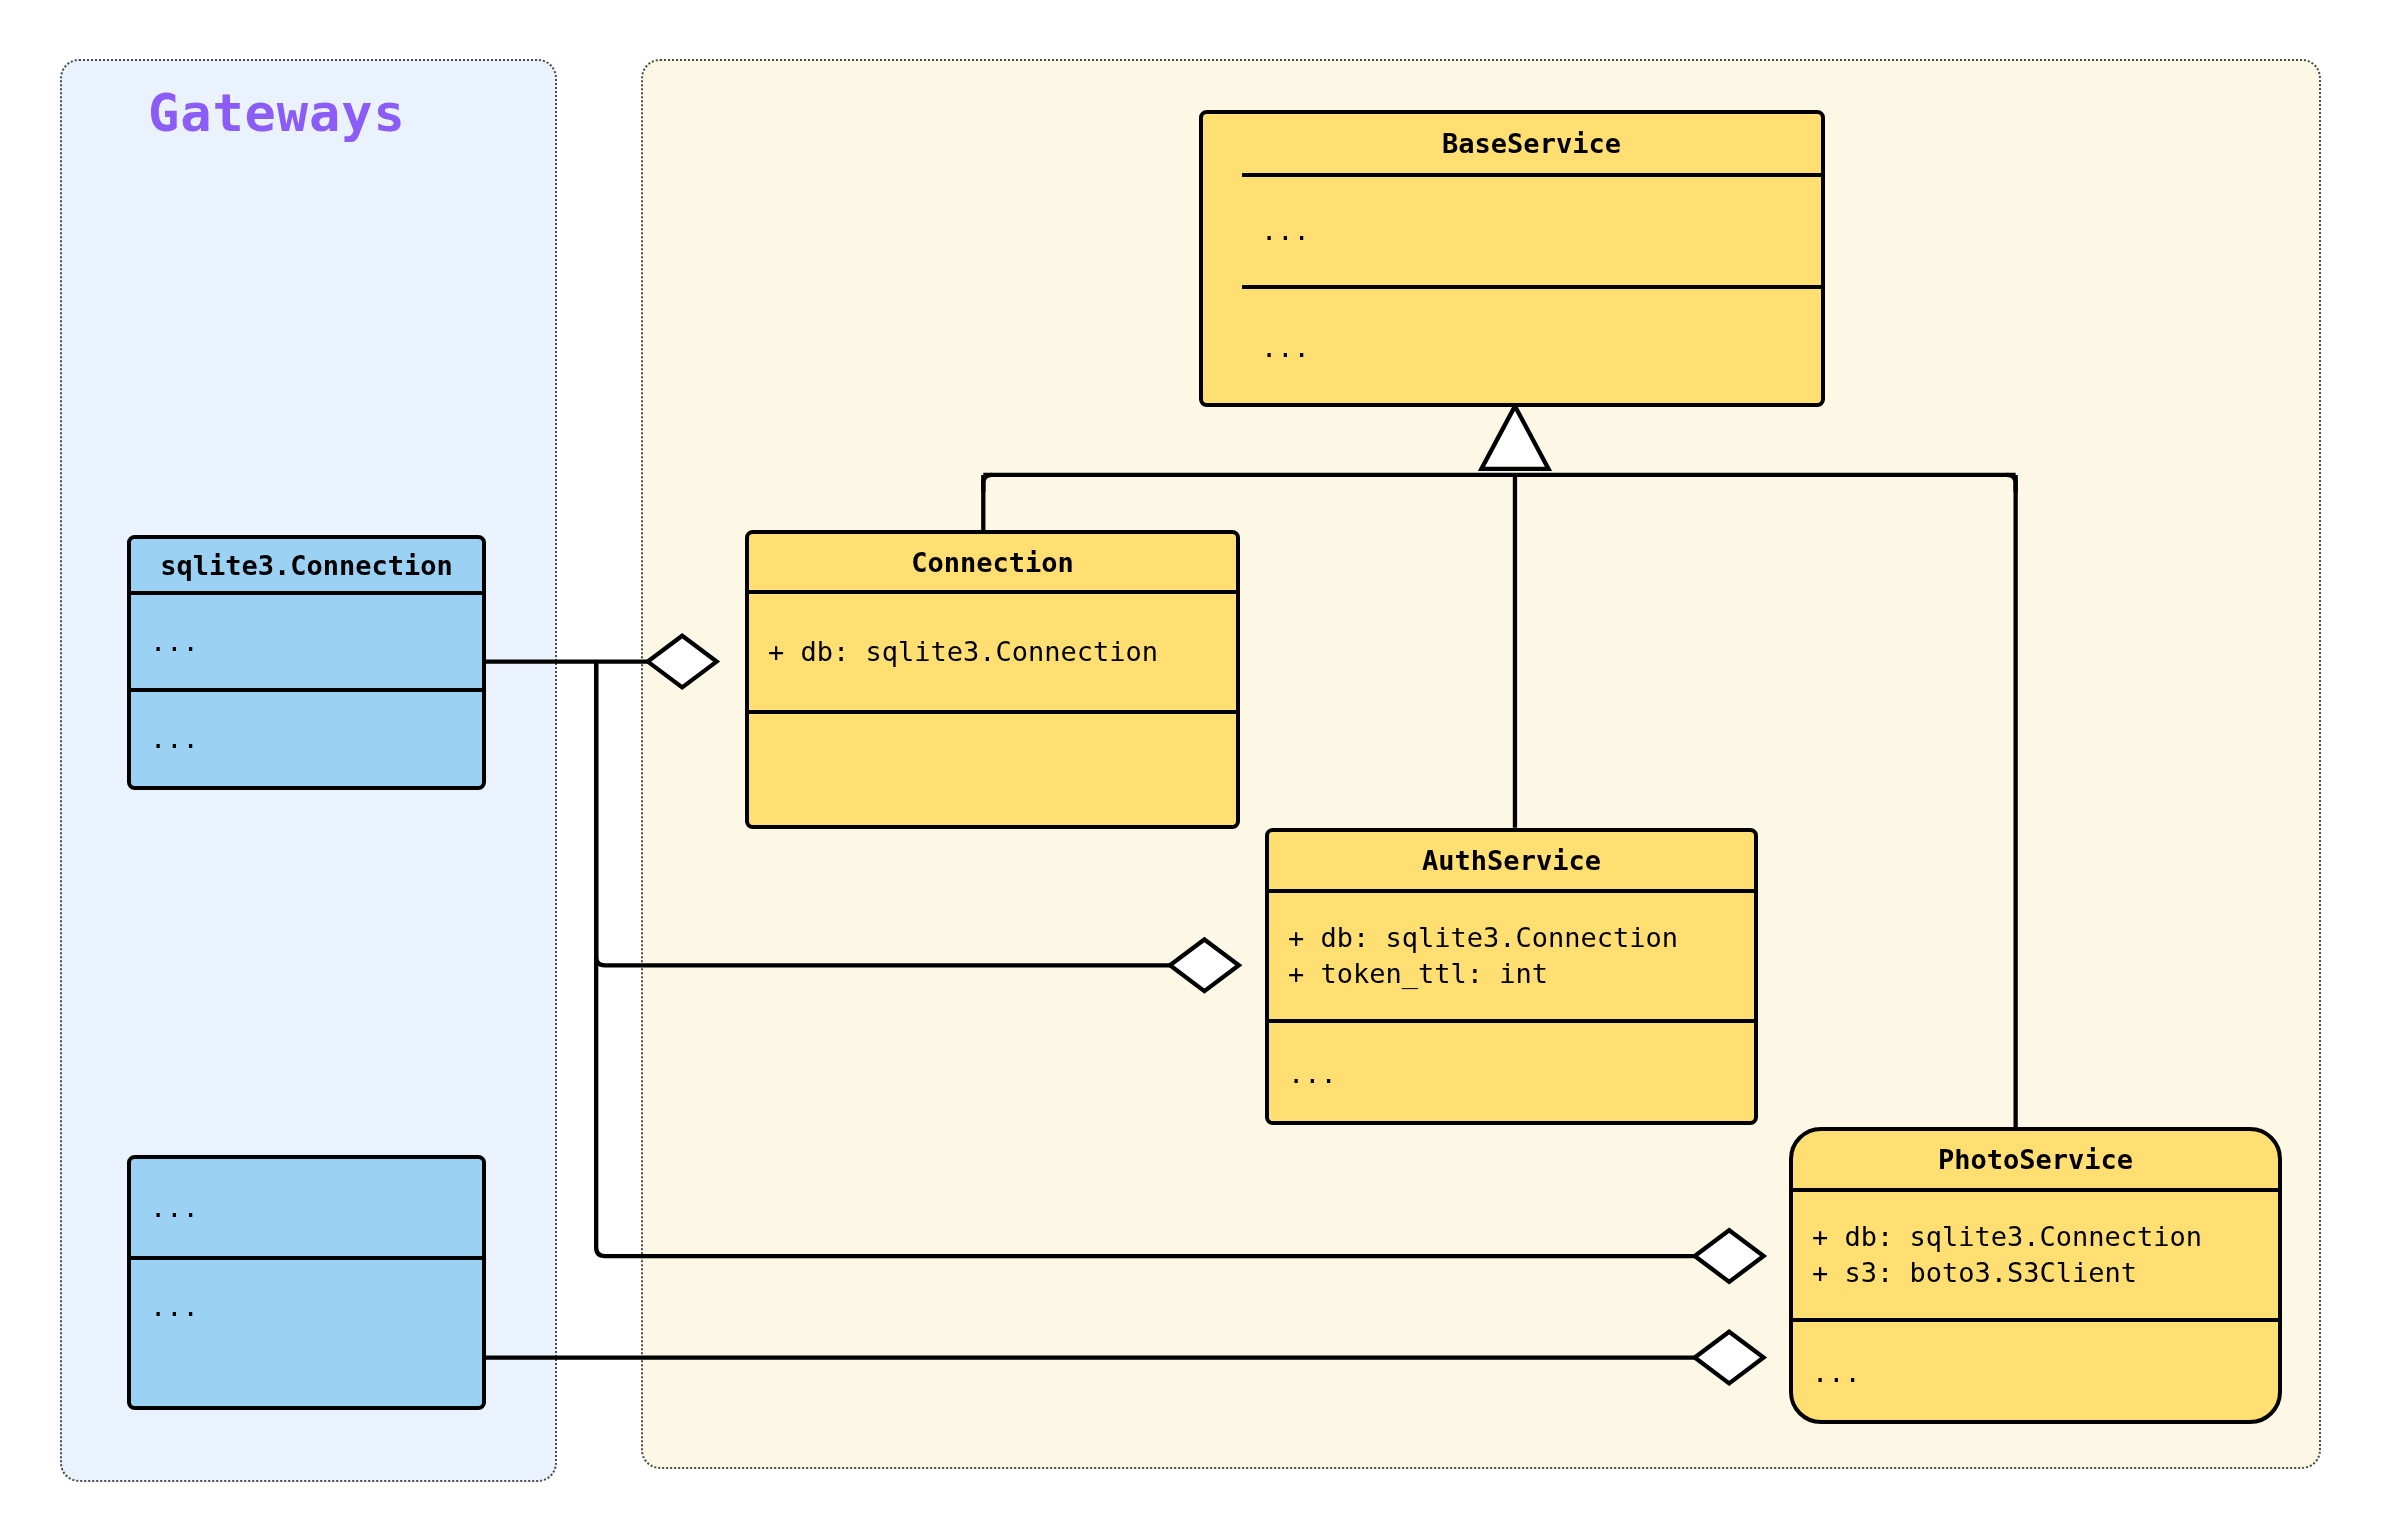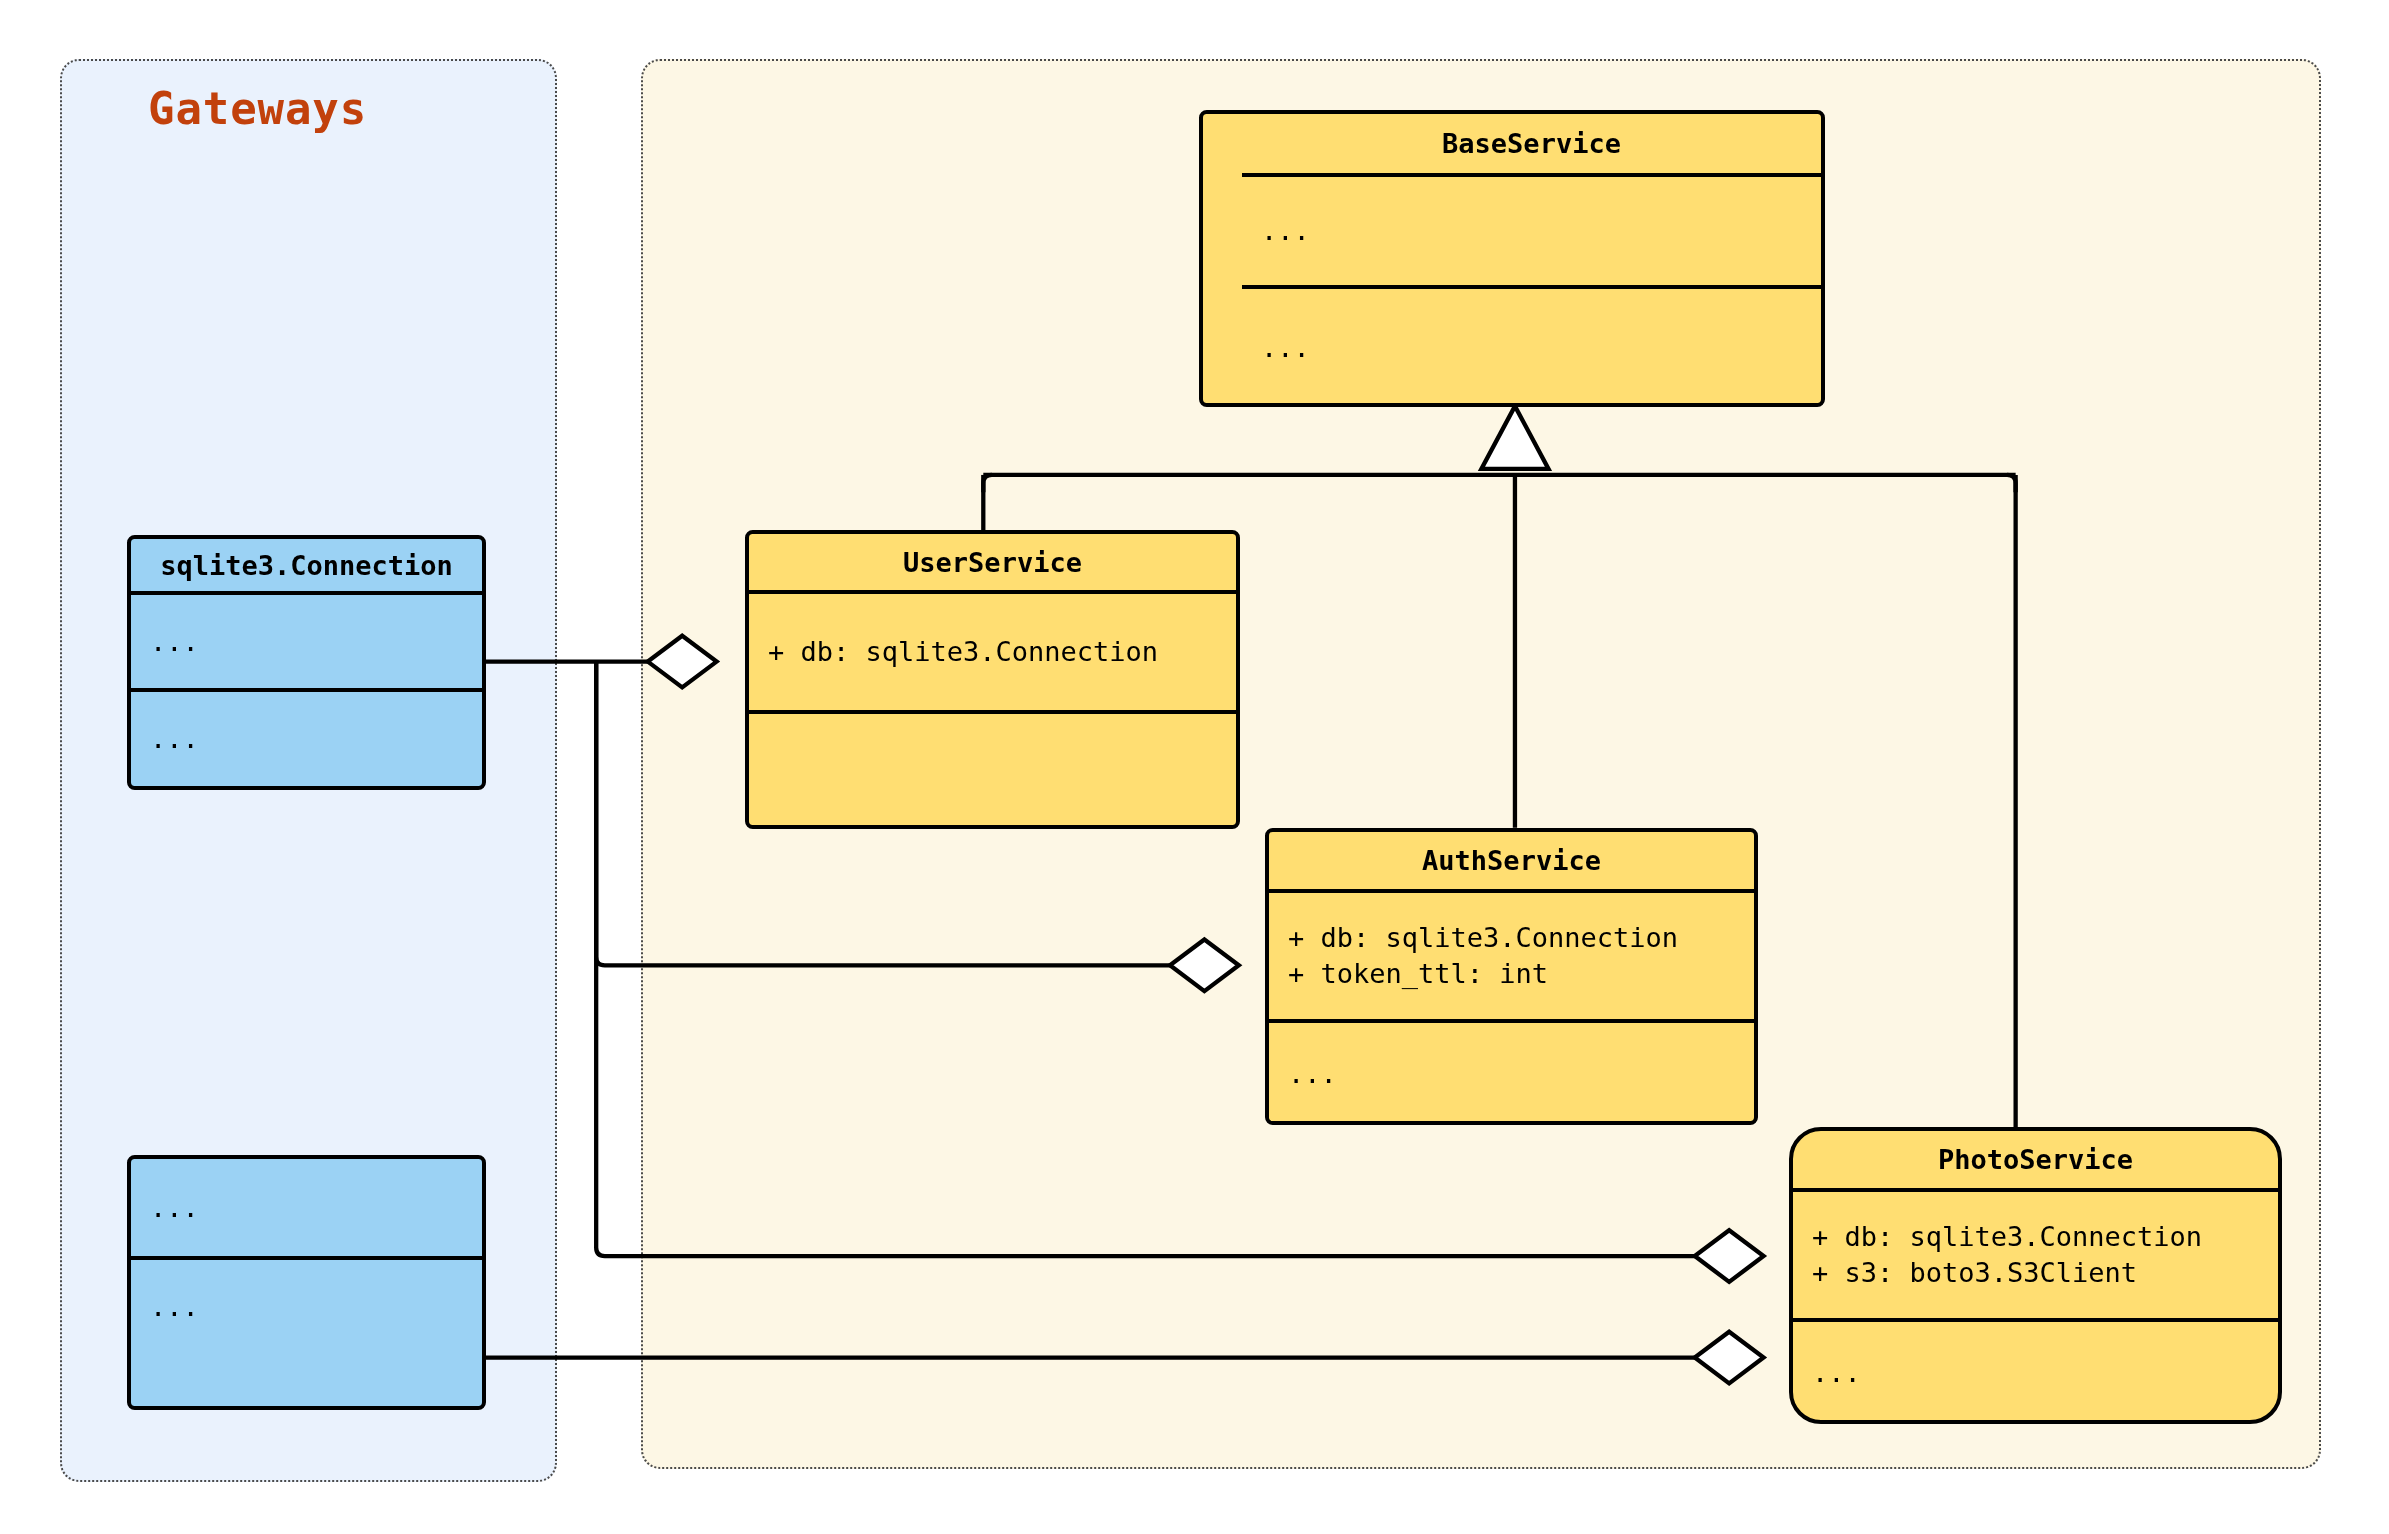--- a/index.html
+++ b/index.html
@@ -36,23 +36,23 @@
   #panel-services {
     left: 641px;
     top: 59px;
     width: 1680px;
     height: 1410px;
     background: #fdf7e5;
   }
   .panel-title {
     position: absolute;
     font-family: "DejaVu Sans Mono", monospace;
-    font-size: 44px;
+    font-size: 52px;
     font-weight: bold;
-    color: #c2410c;
+    color: #8b5cf6;
     letter-spacing: 0.9px;
     white-space: nowrap;
     text-align: center;
   }
   #title-gateways { left: 148px; top: 83px; }
   #title-services { left: 684px; top: 83px; }
 
   .umlbox {
     position: absolute;
     box-sizing: border-box;
@@ -148,21 +148,21 @@
     <polygon class="hollow" points="2010,1548 2050,1578 2010,1608 1970,1578"></polygon>
   </svg>
 
   <div class="umlbox yellowbox" style="left:1199px; top:110px; width:626px; height:297px;padding-left:39px;">
     <div class="compartment cname" style="height:59px;">BaseService</div>
     <div class="compartment members" style="height:112px;">...</div>
     <div class="compartment members" style="height:122px;">...</div>
   </div>
 
   <div class="umlbox yellowbox" style="left:745px; top:530px; width:495px; height:299px;">
-    <div class="compartment cname" style="height:56px;">UserService</div>
+    <div class="compartment cname" style="height:56px;">Connection</div>
     <div class="compartment members" style="height:120px;">+ db: sqlite3.Connection</div>
     <div class="compartment members" style="height:119px;"></div>
   </div>
 
   <div class="umlbox yellowbox" style="left:1265px; top:828px; width:493px; height:297px;">
     <div class="compartment cname" style="height:57px;">AuthService</div>
     <div class="compartment members" style="height:130px;">
       <span>+ db: sqlite3.Connection</span>
       <span>+ token_ttl: int</span>
     </div>

